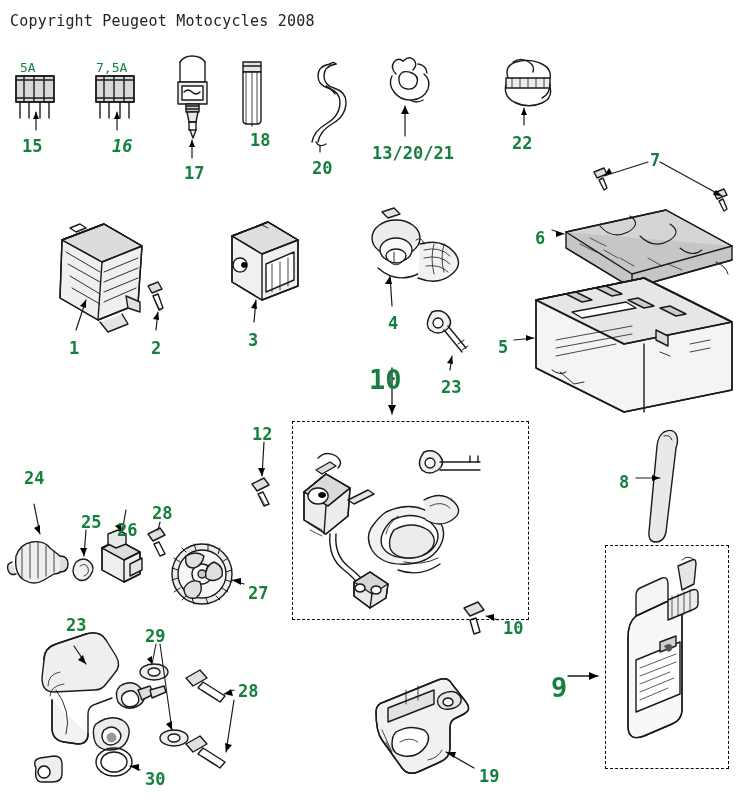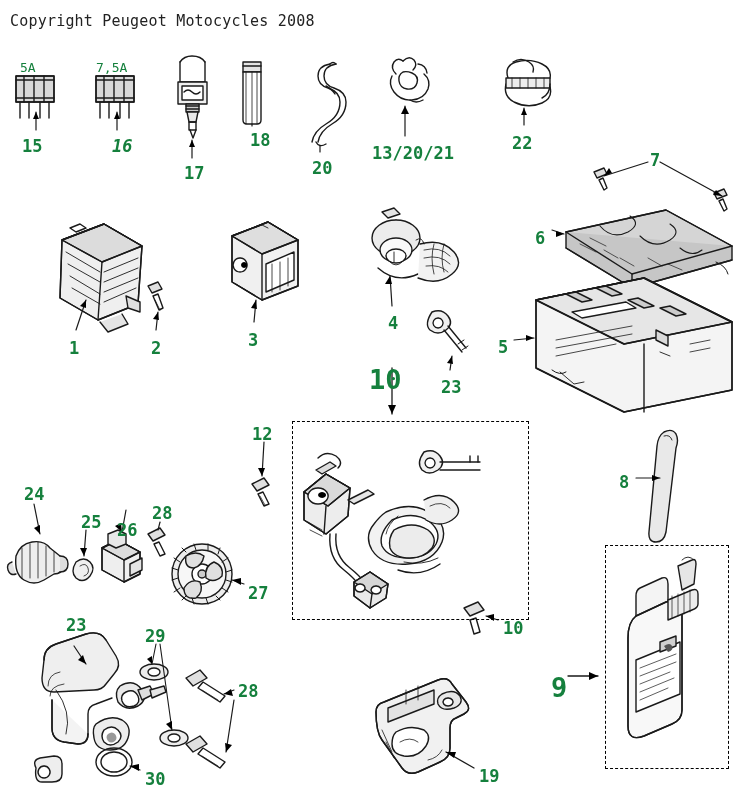--- a/index.html
+++ b/index.html
@@ -444,21 +444,21 @@
   <div class="lbl" style="left:535px;top:228px;">6</div>
   <div class="lbl" style="left:69px;top:338px;">1</div>
   <div class="lbl" style="left:151px;top:338px;">2</div>
   <div class="lbl" style="left:248px;top:330px;">3</div>
   <div class="lbl" style="left:388px;top:313px;">4</div>
   <div class="lbl" style="left:441px;top:377px;">23</div>
   <div class="lbl" style="left:498px;top:337px;">5</div>
   <div class="lbl big" style="left:369px;top:364px;">10</div>
   <div class="lbl" style="left:252px;top:424px;">12</div>
   <div class="lbl" style="left:619px;top:472px;">8</div>
-  <div class="lbl" style="left:24px;top:484px;">24</div>
+  <div class="lbl" style="left:24px;top:468px;">24</div>
   <div class="lbl" style="left:81px;top:512px;">25</div>
   <div class="lbl" style="left:117px;top:492px;margin-top:28px;">26</div>
   <div class="lbl" style="left:152px;top:503px;">28</div>
   <div class="lbl" style="left:248px;top:583px;">27</div>
   <div class="lbl" style="left:503px;top:618px;">10</div>
   <div class="lbl big" style="left:551px;top:672px;">9</div>
   <div class="lbl" style="left:66px;top:615px;">23</div>
   <div class="lbl" style="left:145px;top:626px;">29</div>
   <div class="lbl" style="left:238px;top:681px;">28</div>
   <div class="lbl" style="left:145px;top:769px;text-align:right;">30</div>

